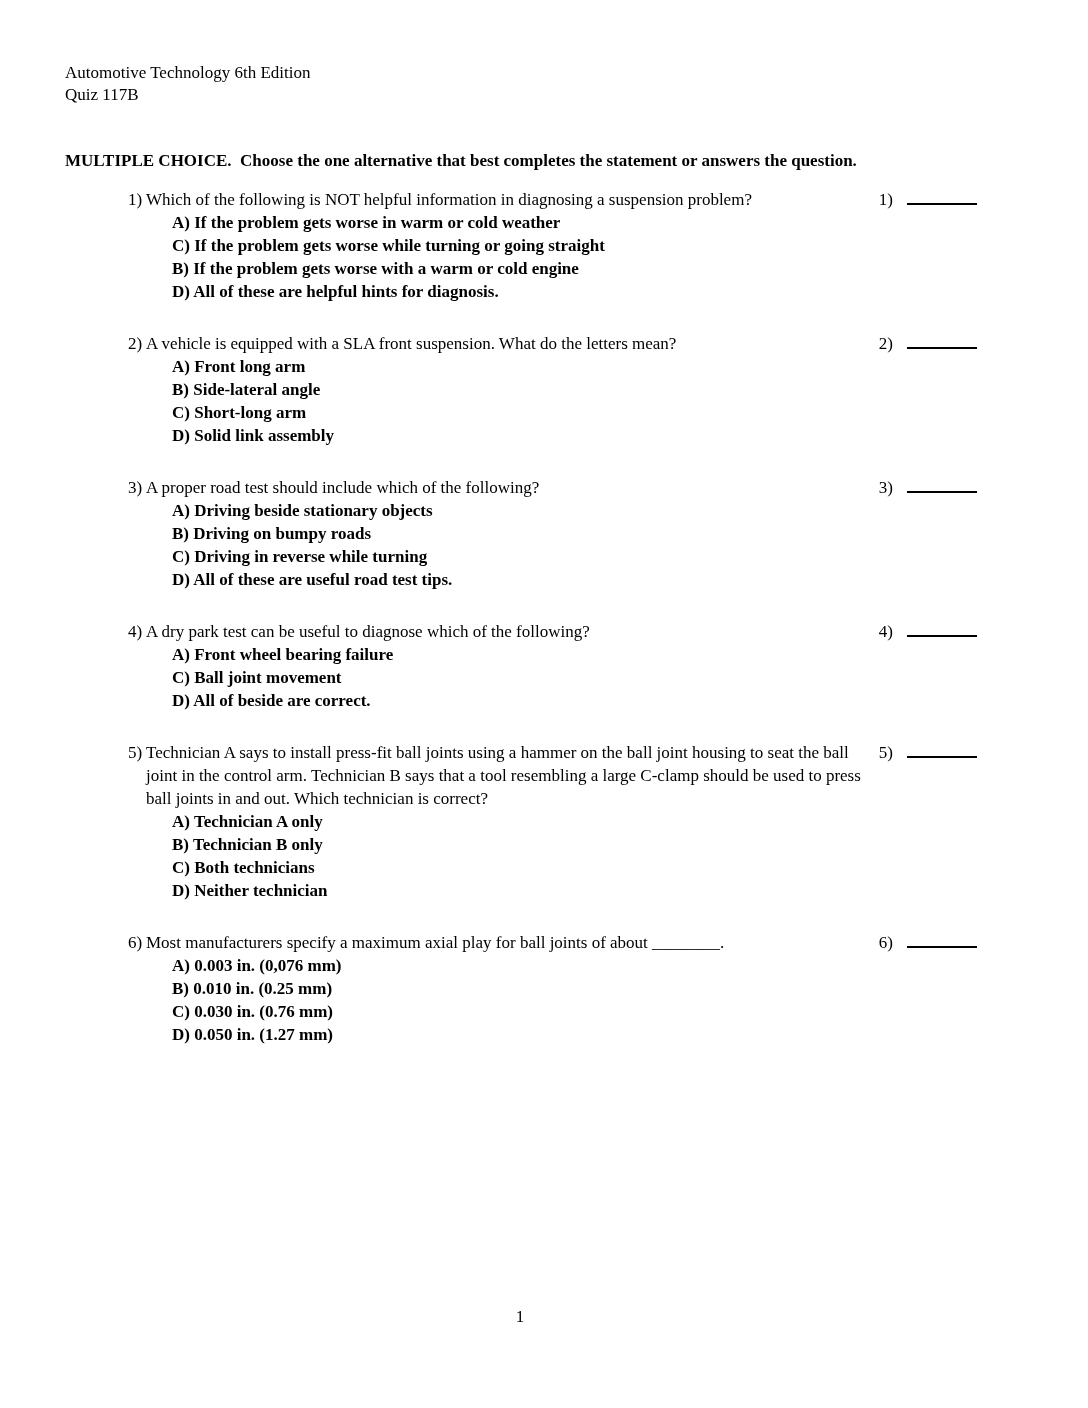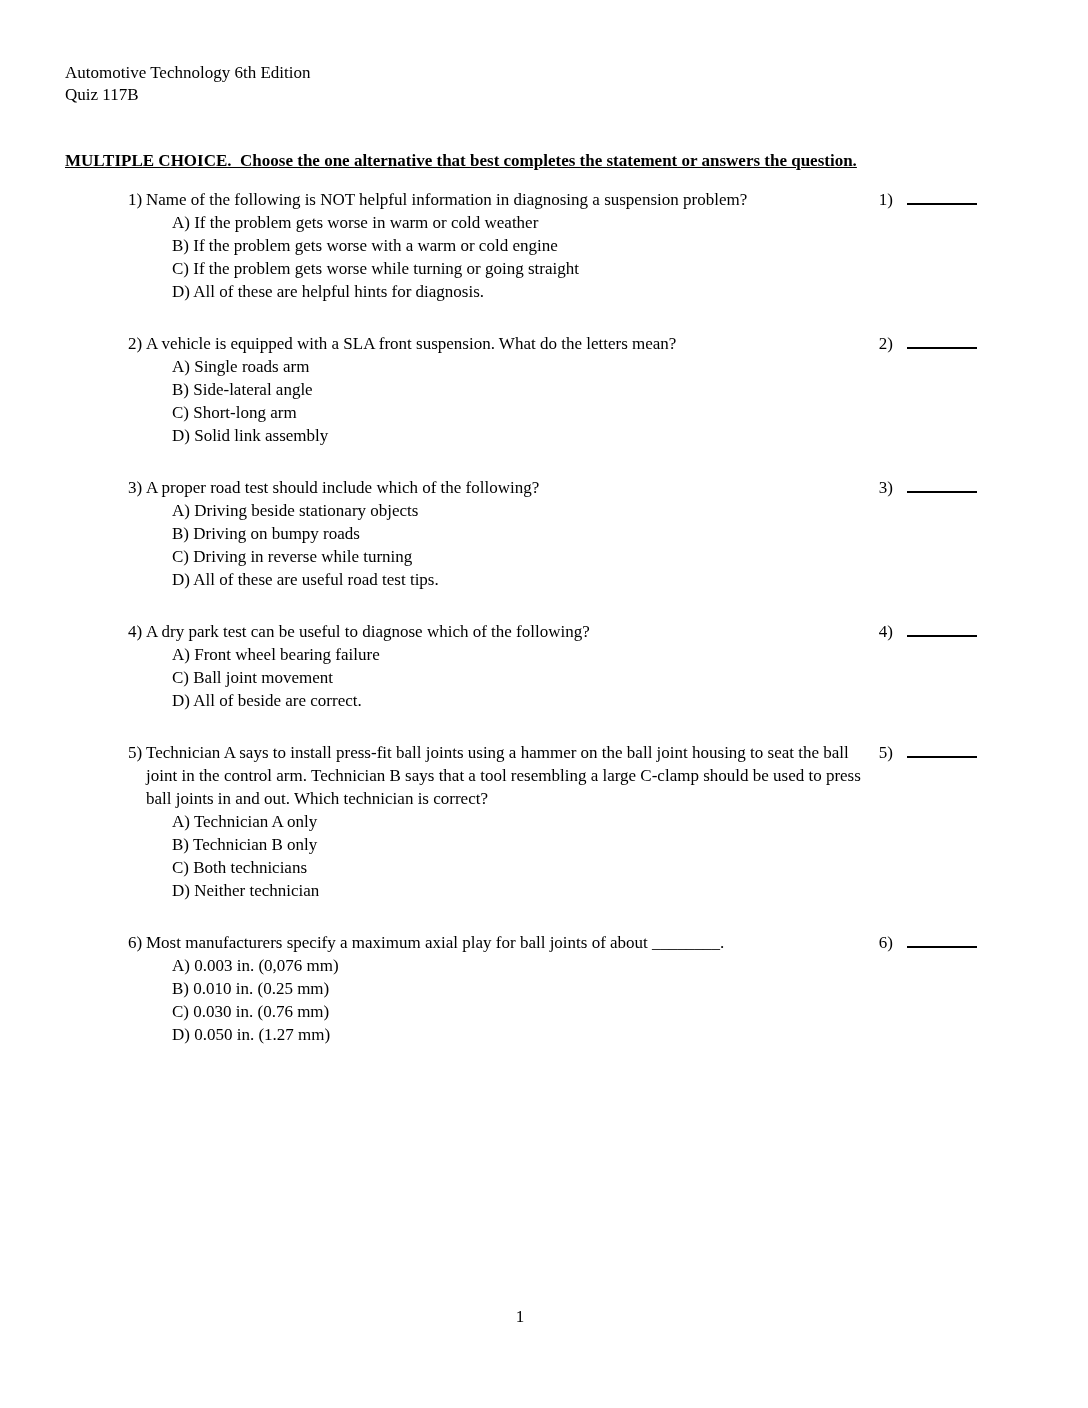--- a/index.html
+++ b/index.html
@@ -21,37 +21,36 @@
   .name-line {
     display: inline-block;
     width: 311px;
     height: 15px;
     border-bottom: 1px solid #000;
     vertical-align: baseline;
   }
   .instruction {
     margin-top: 43px;
     font-weight: bold;
-    text-decoration: underline;
   }
   .questions { margin-top: 16px; }
   .question {
     display: flex;
     align-items: flex-start;
     padding-left: 63px;
     margin-bottom: 29px;
   }
   .q-main { flex: 0 0 745px; }
   .q-line { display: flex; }
   .q-num {
     flex: 0 0 18px;
     white-space: nowrap;
   }
   .q-text { flex: 1; }
-  .options { padding-left: 44px; }
+  .options { padding-left: 44px; font-weight: bold; }
   .option { }
   .q-answer {
     margin-left: auto;
     display: flex;
     align-items: flex-start;
     gap: 14px;
     flex: 0 0 98px;
   }
   .answer-blank {
     width: 70px;
@@ -78,43 +77,43 @@
 
 
   <div class="instruction">MULTIPLE CHOICE.&nbsp; Choose the one alternative that best completes the statement or answers the question.</div>
 
   <div class="questions">
 
     <div class="question">
       <div class="q-main">
         <div class="q-line">
           <span class="q-num">1)</span>
-          <span class="q-text">Name of the following is NOT helpful information in diagnosing a suspension problem?</span>
+          <span class="q-text">Which of the following is NOT helpful information in diagnosing a suspension problem?</span>
         </div>
         <div class="options">
           <div class="option">A) If the problem gets worse in warm or cold weather</div>
+          <div class="option">C) If the problem gets worse while turning or going straight</div>
           <div class="option">B) If the problem gets worse with a warm or cold engine</div>
-          <div class="option">C) If the problem gets worse while turning or going straight</div>
           <div class="option">D) All of these are helpful hints for diagnosis.</div>
         </div>
       </div>
       <div class="q-answer">
         <span>1)</span>
         <span class="answer-blank"></span>
       </div>
     </div>
 
     <div class="question">
       <div class="q-main">
         <div class="q-line">
           <span class="q-num">2)</span>
           <span class="q-text">A vehicle is equipped with a SLA front suspension. What do the letters mean?</span>
         </div>
         <div class="options">
-          <div class="option">A) Single roads arm</div>
+          <div class="option">A) Front long arm</div>
           <div class="option">B) Side-lateral angle</div>
           <div class="option">C) Short-long arm</div>
           <div class="option">D) Solid link assembly</div>
         </div>
       </div>
       <div class="q-answer">
         <span>2)</span>
         <span class="answer-blank"></span>
       </div>
     </div>

